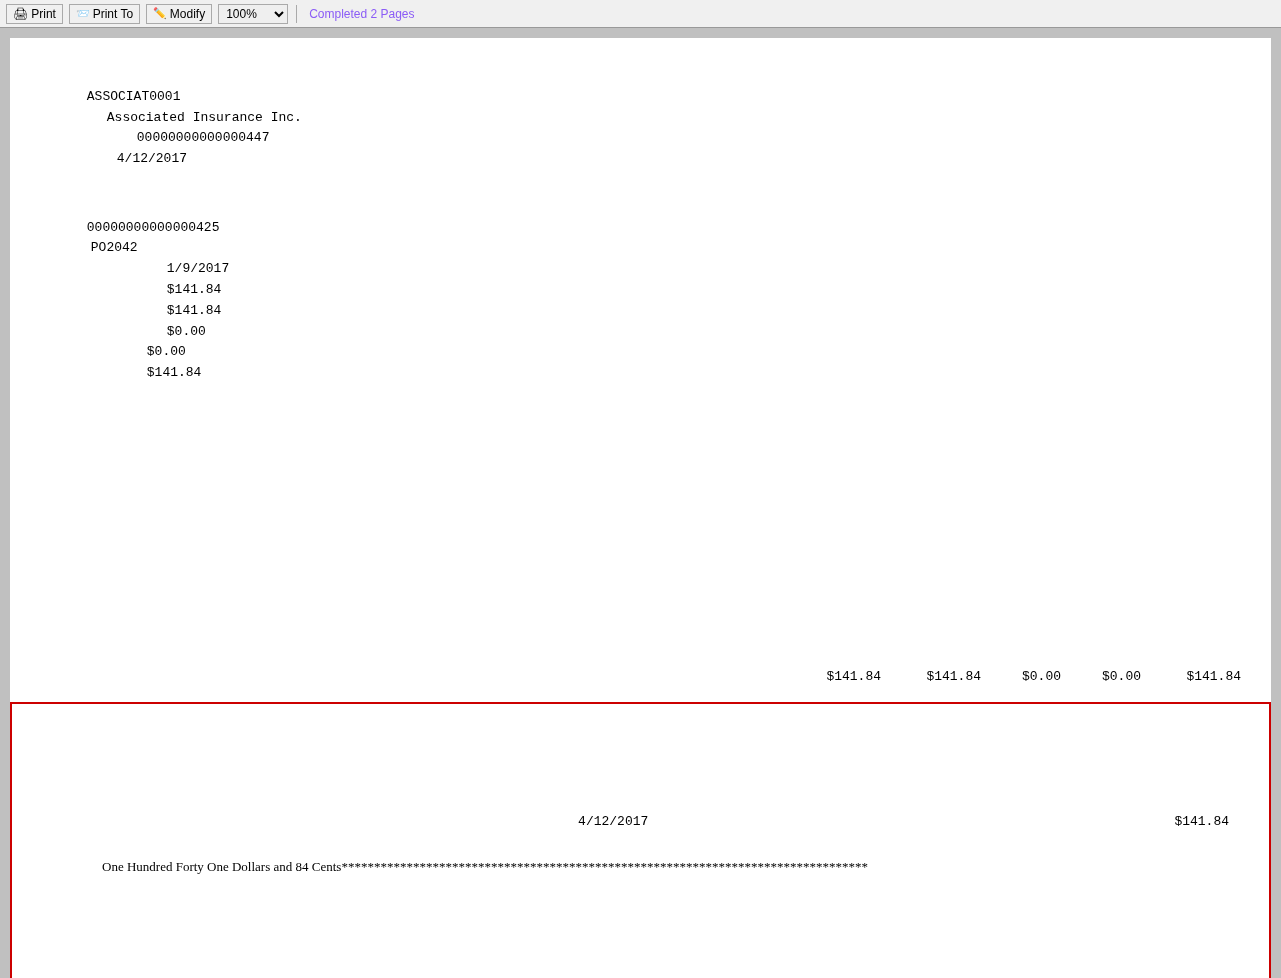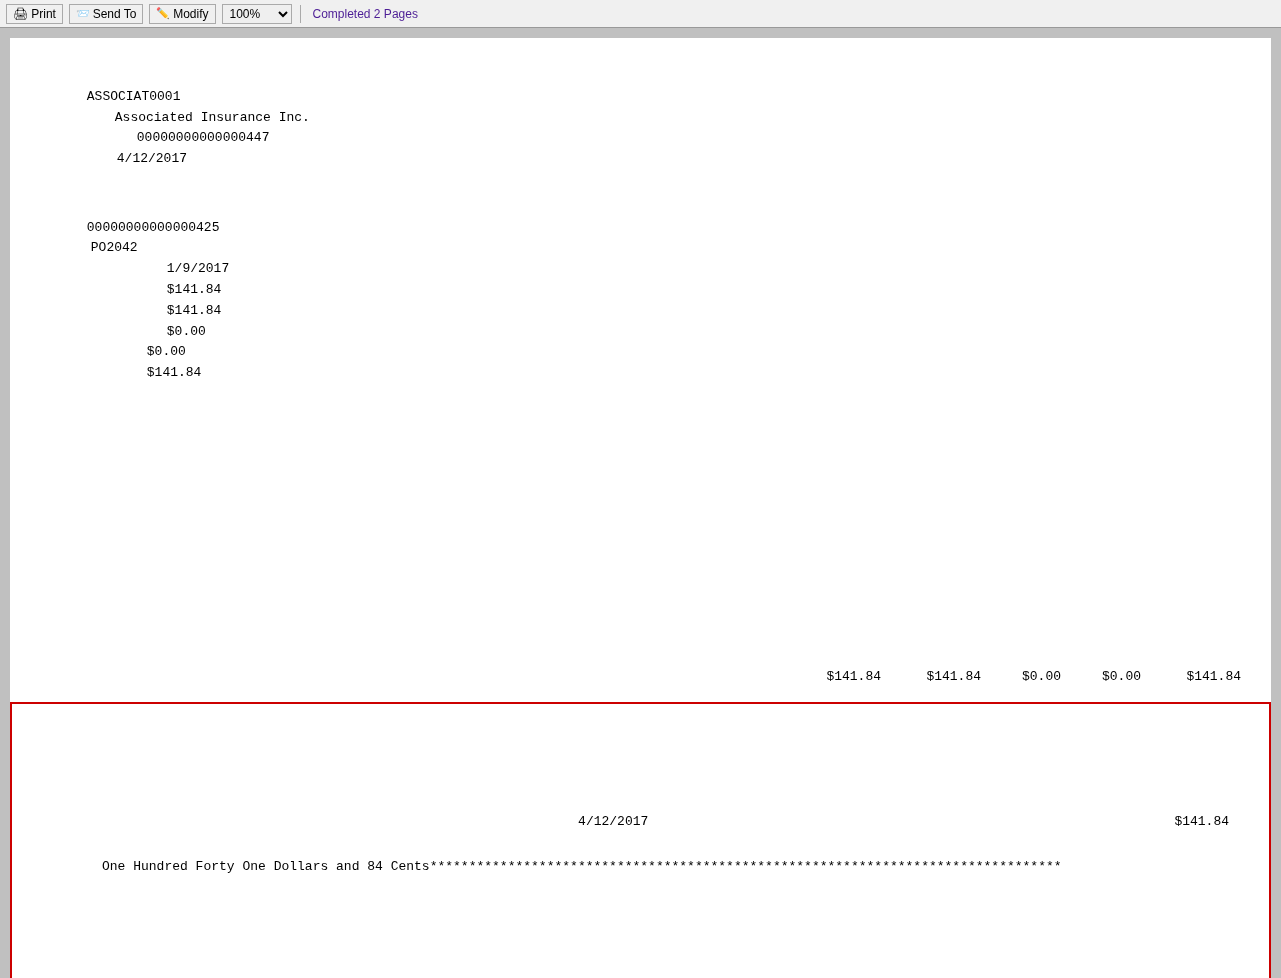--- a/index.html
+++ b/index.html
@@ -40,21 +40,21 @@
     }
     .zoom-select {
       font-size: 12px;
       padding: 1px 3px;
       border: 1px solid #aaa;
       width: 70px;
     }
     .toolbar-status {
       font-size: 12px;
       font-family: Arial, sans-serif;
-      color: #4c1d95;
+      color: #8b5cf6;
       margin-left: 4px;
     }
 
     
     .content-area {
       background: #c0c0c0;
       padding: 10px;
       display: flex;
       flex-direction: column;
       gap: 0;
@@ -81,21 +81,21 @@
 </head>
 <body>
 
 <div class="toolbar">
   <button class="toolbar-btn">
     <span style="font-size:12px;">🖨</span>
     <span>Print</span>
   </button>
   <button class="toolbar-btn">
     <span style="font-size:11px;">📨</span>
-    <span>Send To</span>
+    <span>Print To</span>
   </button>
   <button class="toolbar-btn">
     <span style="font-size:11px;">✏️</span>
     <span>Modify</span>
   </button>
   <select class="zoom-select">
     <option>100%</option>
     <option>50%</option>
     <option>75%</option>
     <option>125%</option>
@@ -104,21 +104,21 @@
   <div class="toolbar-separator"></div>
   <span class="toolbar-status">Completed 2 Pages</span>
 </div>
 
 <div class="content-area">
 
   <div class="top-section">
     <div style="height:8px;"></div>
     <div class="report-line">
       <span>ASSOCIAT0001</span>
-      <span style="margin-left:28px;">Associated Insurance Inc.</span>
+      <span style="margin-left:20px;">Associated Insurance Inc.</span>
       <span style="margin-left:50px;text-align:right;">00000000000000447</span>
       <span style="margin-left:30px;">4/12/2017</span>
     </div>
     <div style="height:6px;"></div>
     <div class="report-line">
       <span>00000000000000425</span>
       <span style="margin-left:4px;">PO2042</span>
       <span style="margin-left:80px;">1/9/2017</span>
       <span style="margin-left:80px;">$141.84</span>
       <span style="margin-left:80px;">$141.84</span>
@@ -145,20 +145,20 @@
   <div class="middle-section">
     <div style="height:80px;"></div>
 
     <div style="display:flex; justify-content:space-between; font-family:'Courier New',Courier,monospace; font-size:13px; padding: 0 10px;">
       <span></span>
       <span>4/12/2017</span>
       <span>$141.84</span>
     </div>
     <div style="height:30px;"></div>
 
-    <div style="font-family:Liberation Mono, monospace; font-size:13px; padding: 0 60px;">
+    <div style="font-family:Liberation Serif, serif; font-size:13px; padding: 0 60px;">
       <span>One Hundred Forty One Dollars and 84 Cents</span><span>*********************************************************************************</span>
     </div>
     <div style="height:40px;"></div>
 
   </div>
 
 </div>
 
 </body></html>

